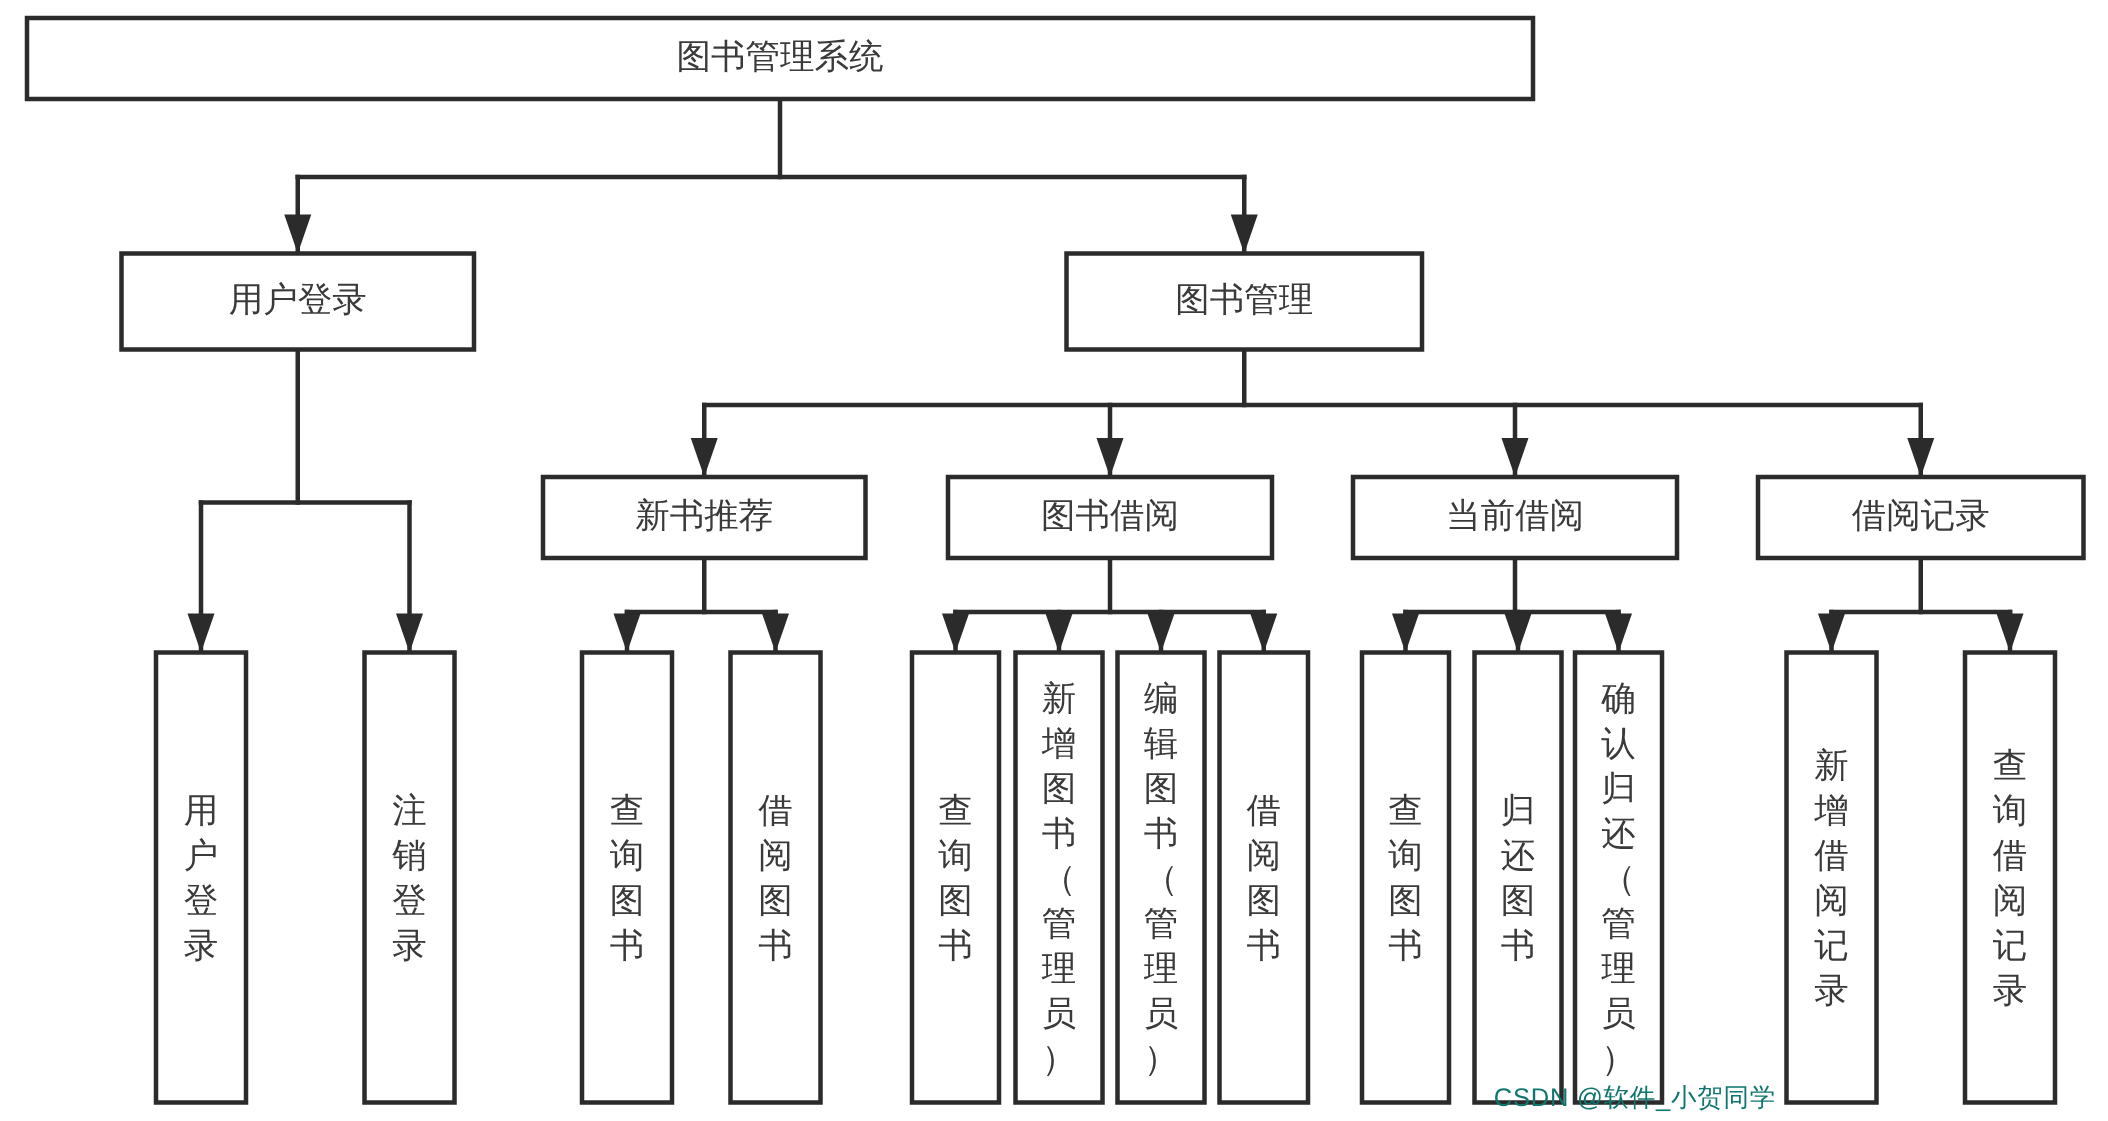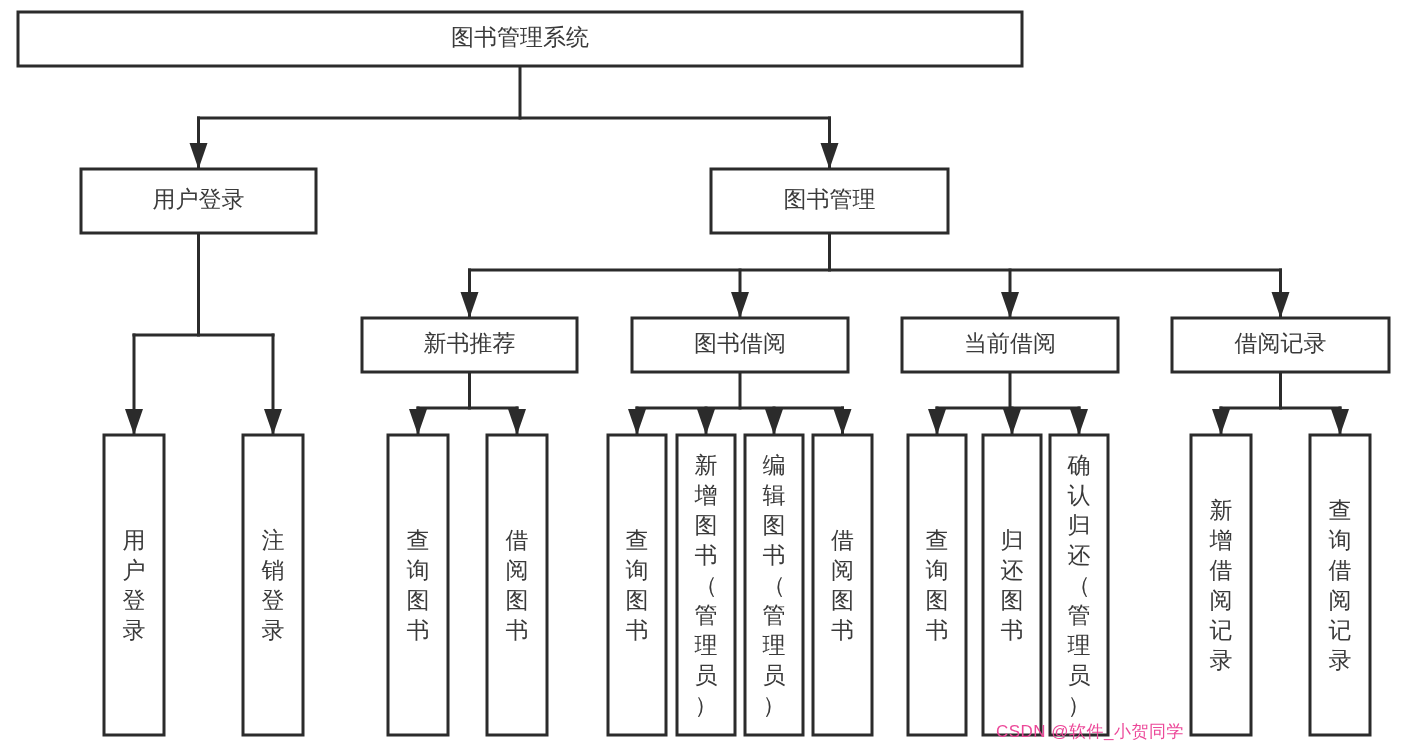--- a/index.html
+++ b/index.html
@@ -21,21 +21,21 @@
     white-space:pre;
   }
   .node-label-v{
     font-family:"Liberation Sans","DejaVu Sans",sans-serif;
     font-size:23px;fill:#3a3a3a;
     text-anchor:middle;
   }
   .watermark{
     position:absolute;right:8px;bottom:4px;
     font-family:"Liberation Sans","DejaVu Sans",sans-serif;
-    font-size:17px;color:#ec4899;letter-spacing:0.5px;
+    font-size:17px;color:#0f766e;letter-spacing:0.5px;
     user-select:none;white-space:nowrap;
   }
 </style>
 </head>
 <body>
 
 <div id="diagram-root">
 
   <svg id="flowchart" viewBox="0 0 1405 747">
     <g id="connector-layer">

